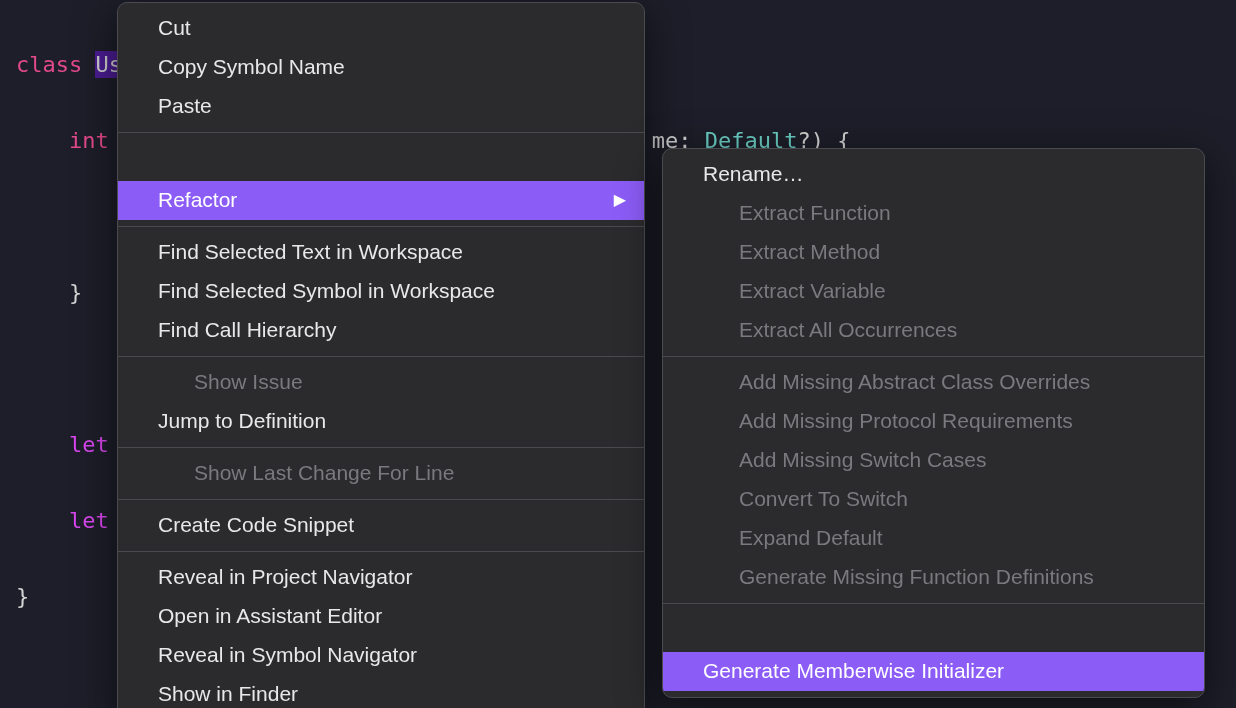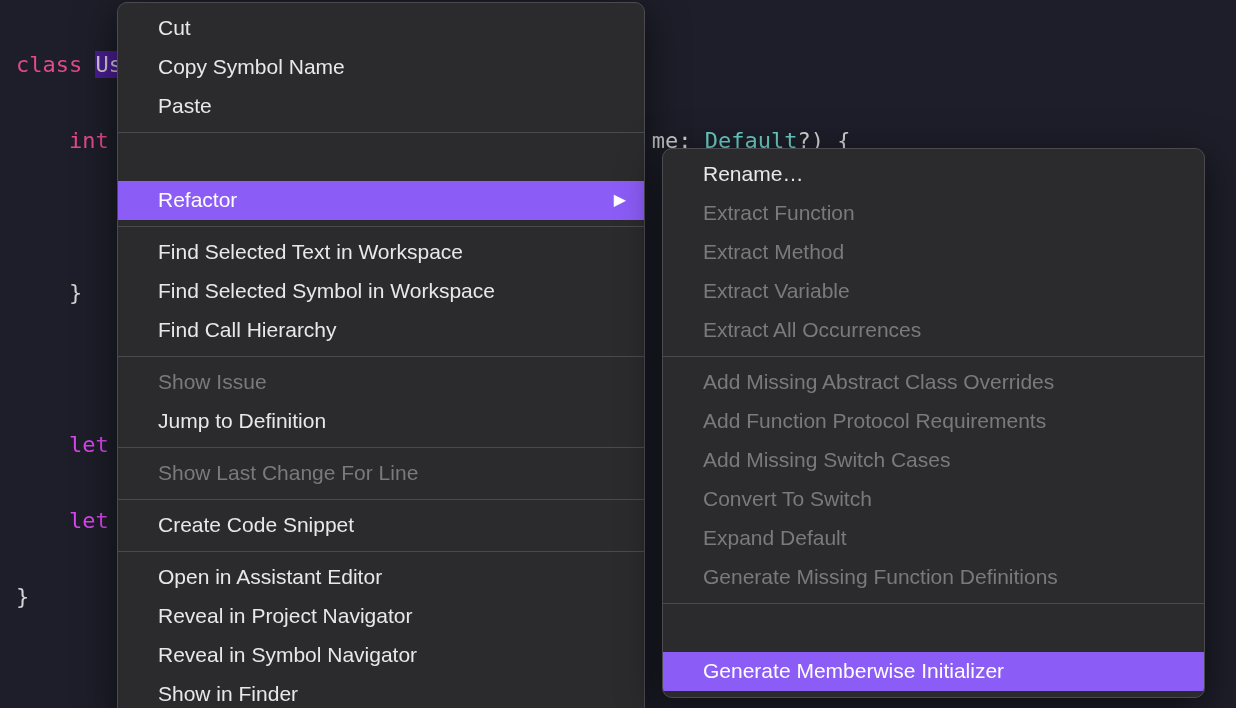--- a/index.html
+++ b/index.html
@@ -67,20 +67,21 @@
     }
     
     .menu-item.highlighted {
       background: #8b5cf6;
       color: #ffffff;
       margin-top: 48px;
     }
     
     .menu-item.disabled {
       color: #7a7a7e;
+      margin-left: 36px;
     }
     
     .menu-separator {
       height: 1px;
       background: #4a4a4f;
       margin: 6px 0;
     }
     
     .submenu-arrow {
       font-size: 16px;
@@ -148,26 +149,26 @@
   <div class="menu-separator"></div>
   <div class="menu-item disabled">
     <span>Show Last Change For Line</span>
   </div>
   <div class="menu-separator"></div>
   <div class="menu-item">
     <span>Create Code Snippet</span>
   </div>
   <div class="menu-separator"></div>
   <div class="menu-item">
+    <span>Reveal in Project Navigator</span>
+  </div>
+  <div class="menu-item">
     <span>Open in Assistant Editor</span>
   </div>
   <div class="menu-item">
-    <span>Reveal in Project Navigator</span>
-  </div>
-  <div class="menu-item">
     <span>Reveal in Symbol Navigator</span>
   </div>
   <div class="menu-item">
     <span>Show in Finder</span>
   </div>
 </div>
 
 <div class="context-menu menu-2">
   <div class="menu-item">
     <span>Rename…</span>
@@ -182,21 +183,21 @@
     <span>Extract Variable</span>
   </div>
   <div class="menu-item disabled">
     <span>Extract All Occurrences</span>
   </div>
   <div class="menu-separator"></div>
   <div class="menu-item disabled">
     <span>Add Missing Abstract Class Overrides</span>
   </div>
   <div class="menu-item disabled">
-    <span>Add Function Protocol Requirements</span>
+    <span>Add Missing Protocol Requirements</span>
   </div>
   <div class="menu-item disabled">
     <span>Add Missing Switch Cases</span>
   </div>
   <div class="menu-item disabled">
     <span>Convert To Switch</span>
   </div>
   <div class="menu-item disabled">
     <span>Expand Default</span>
   </div>

